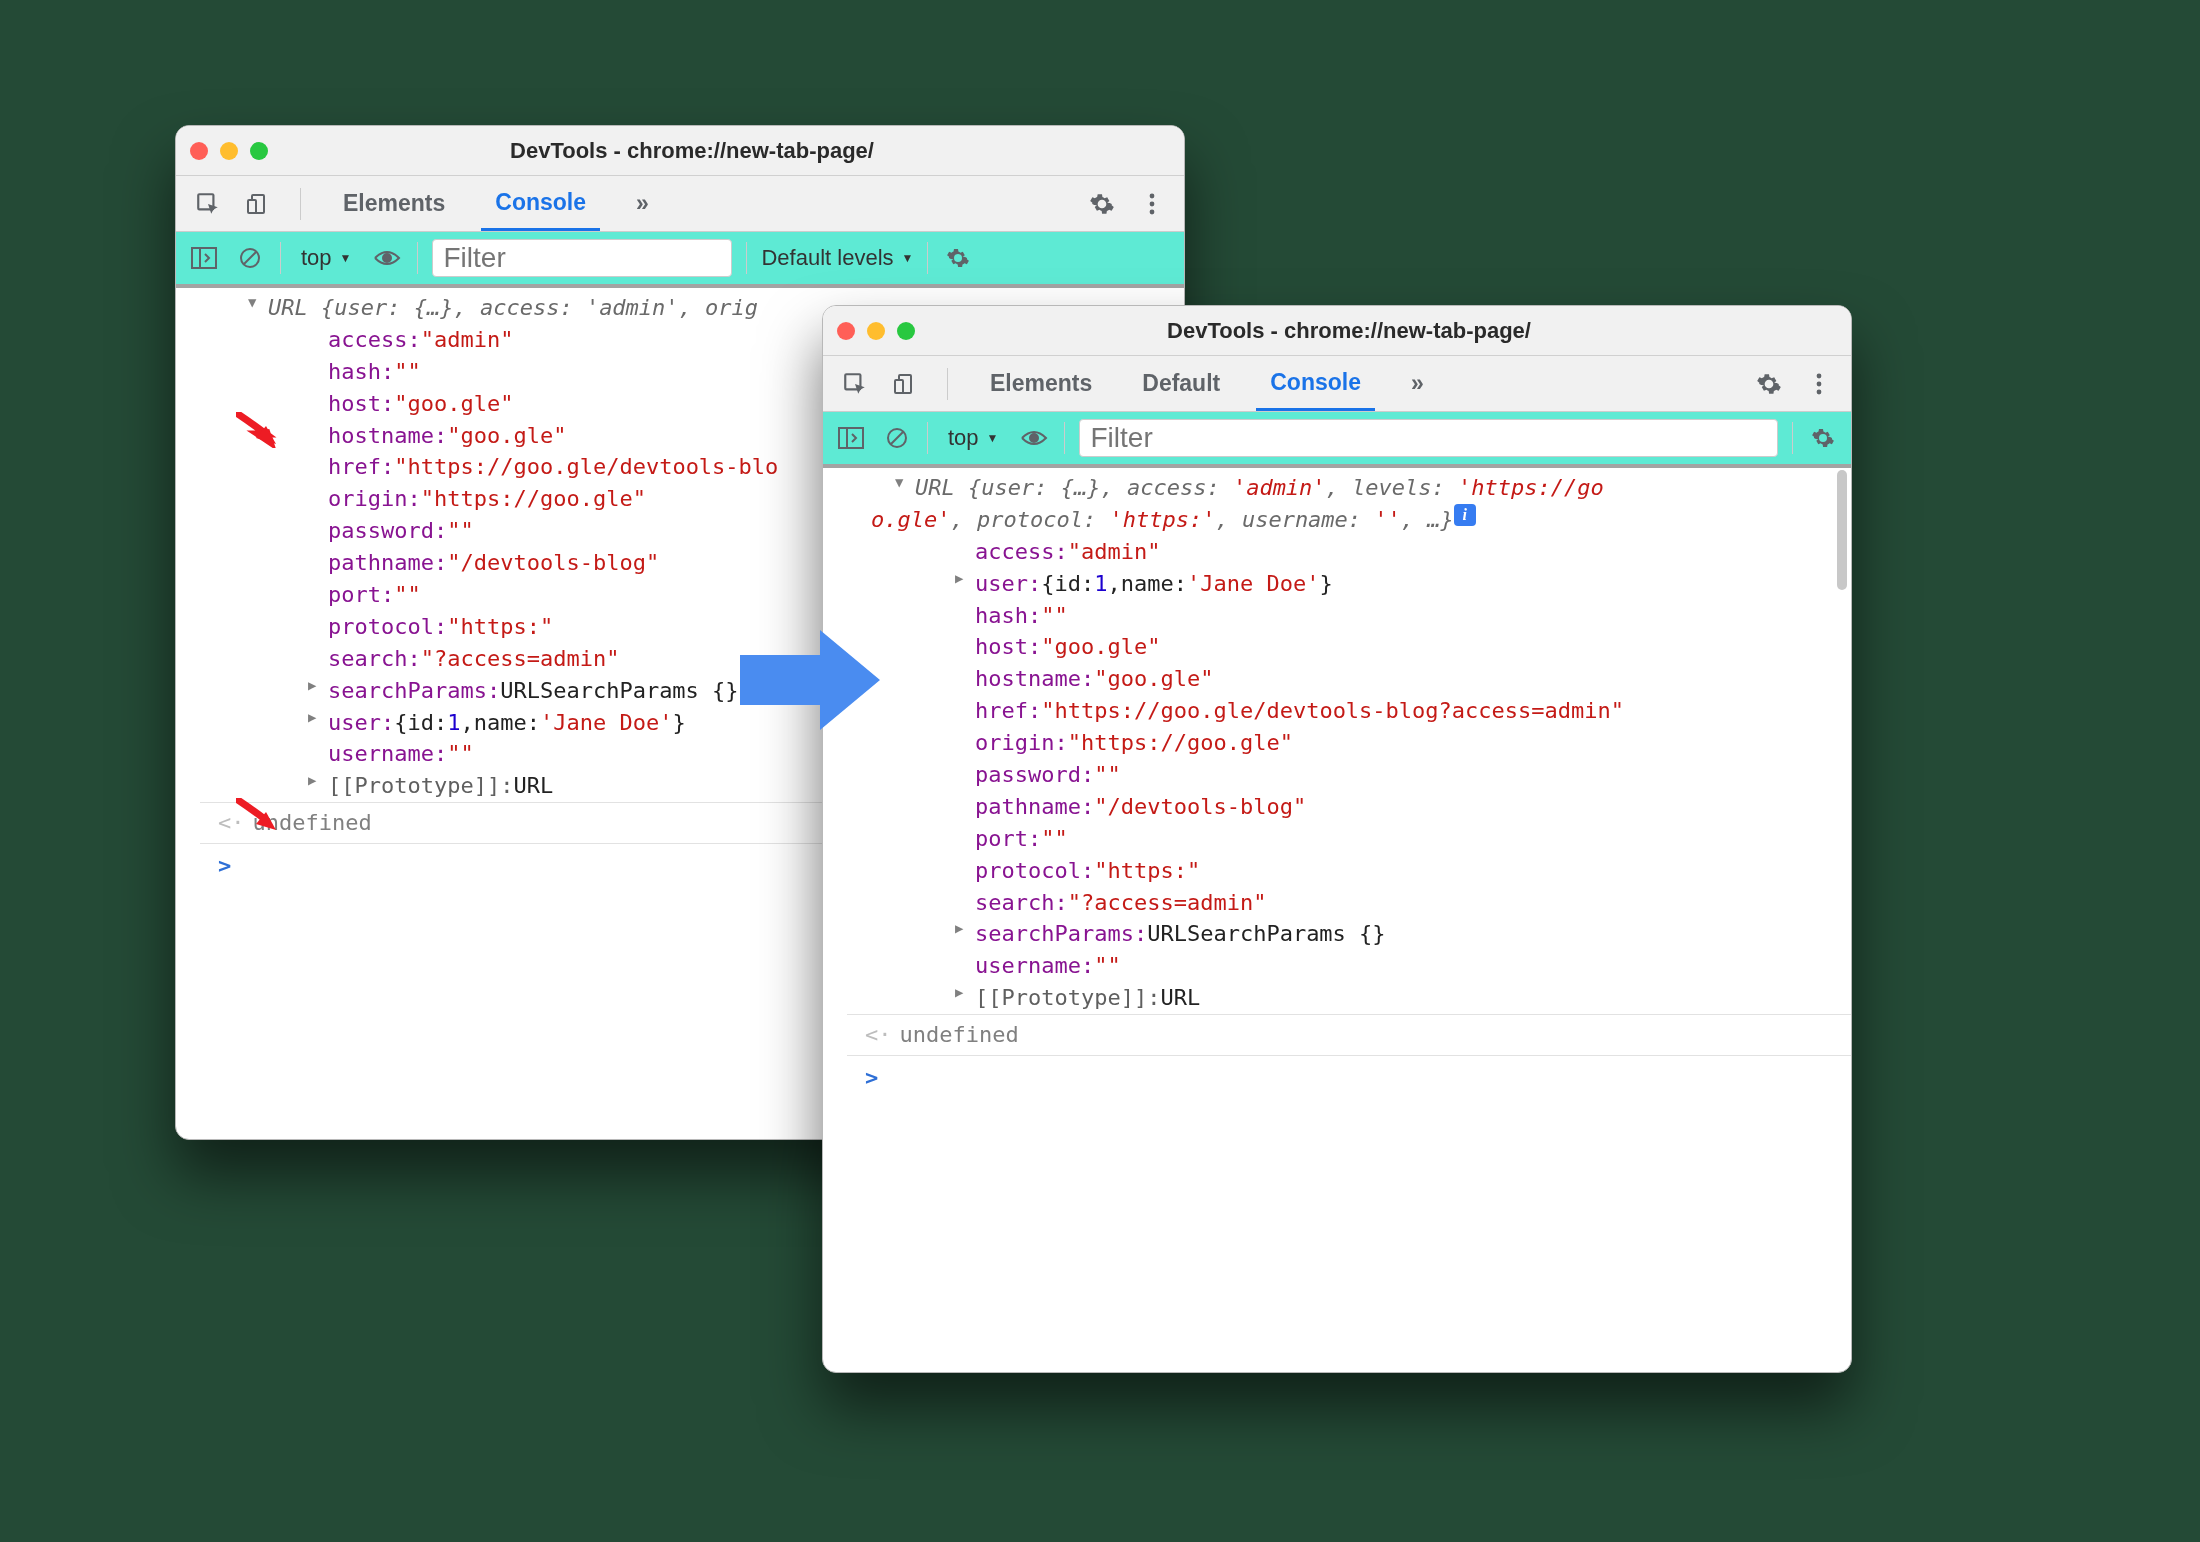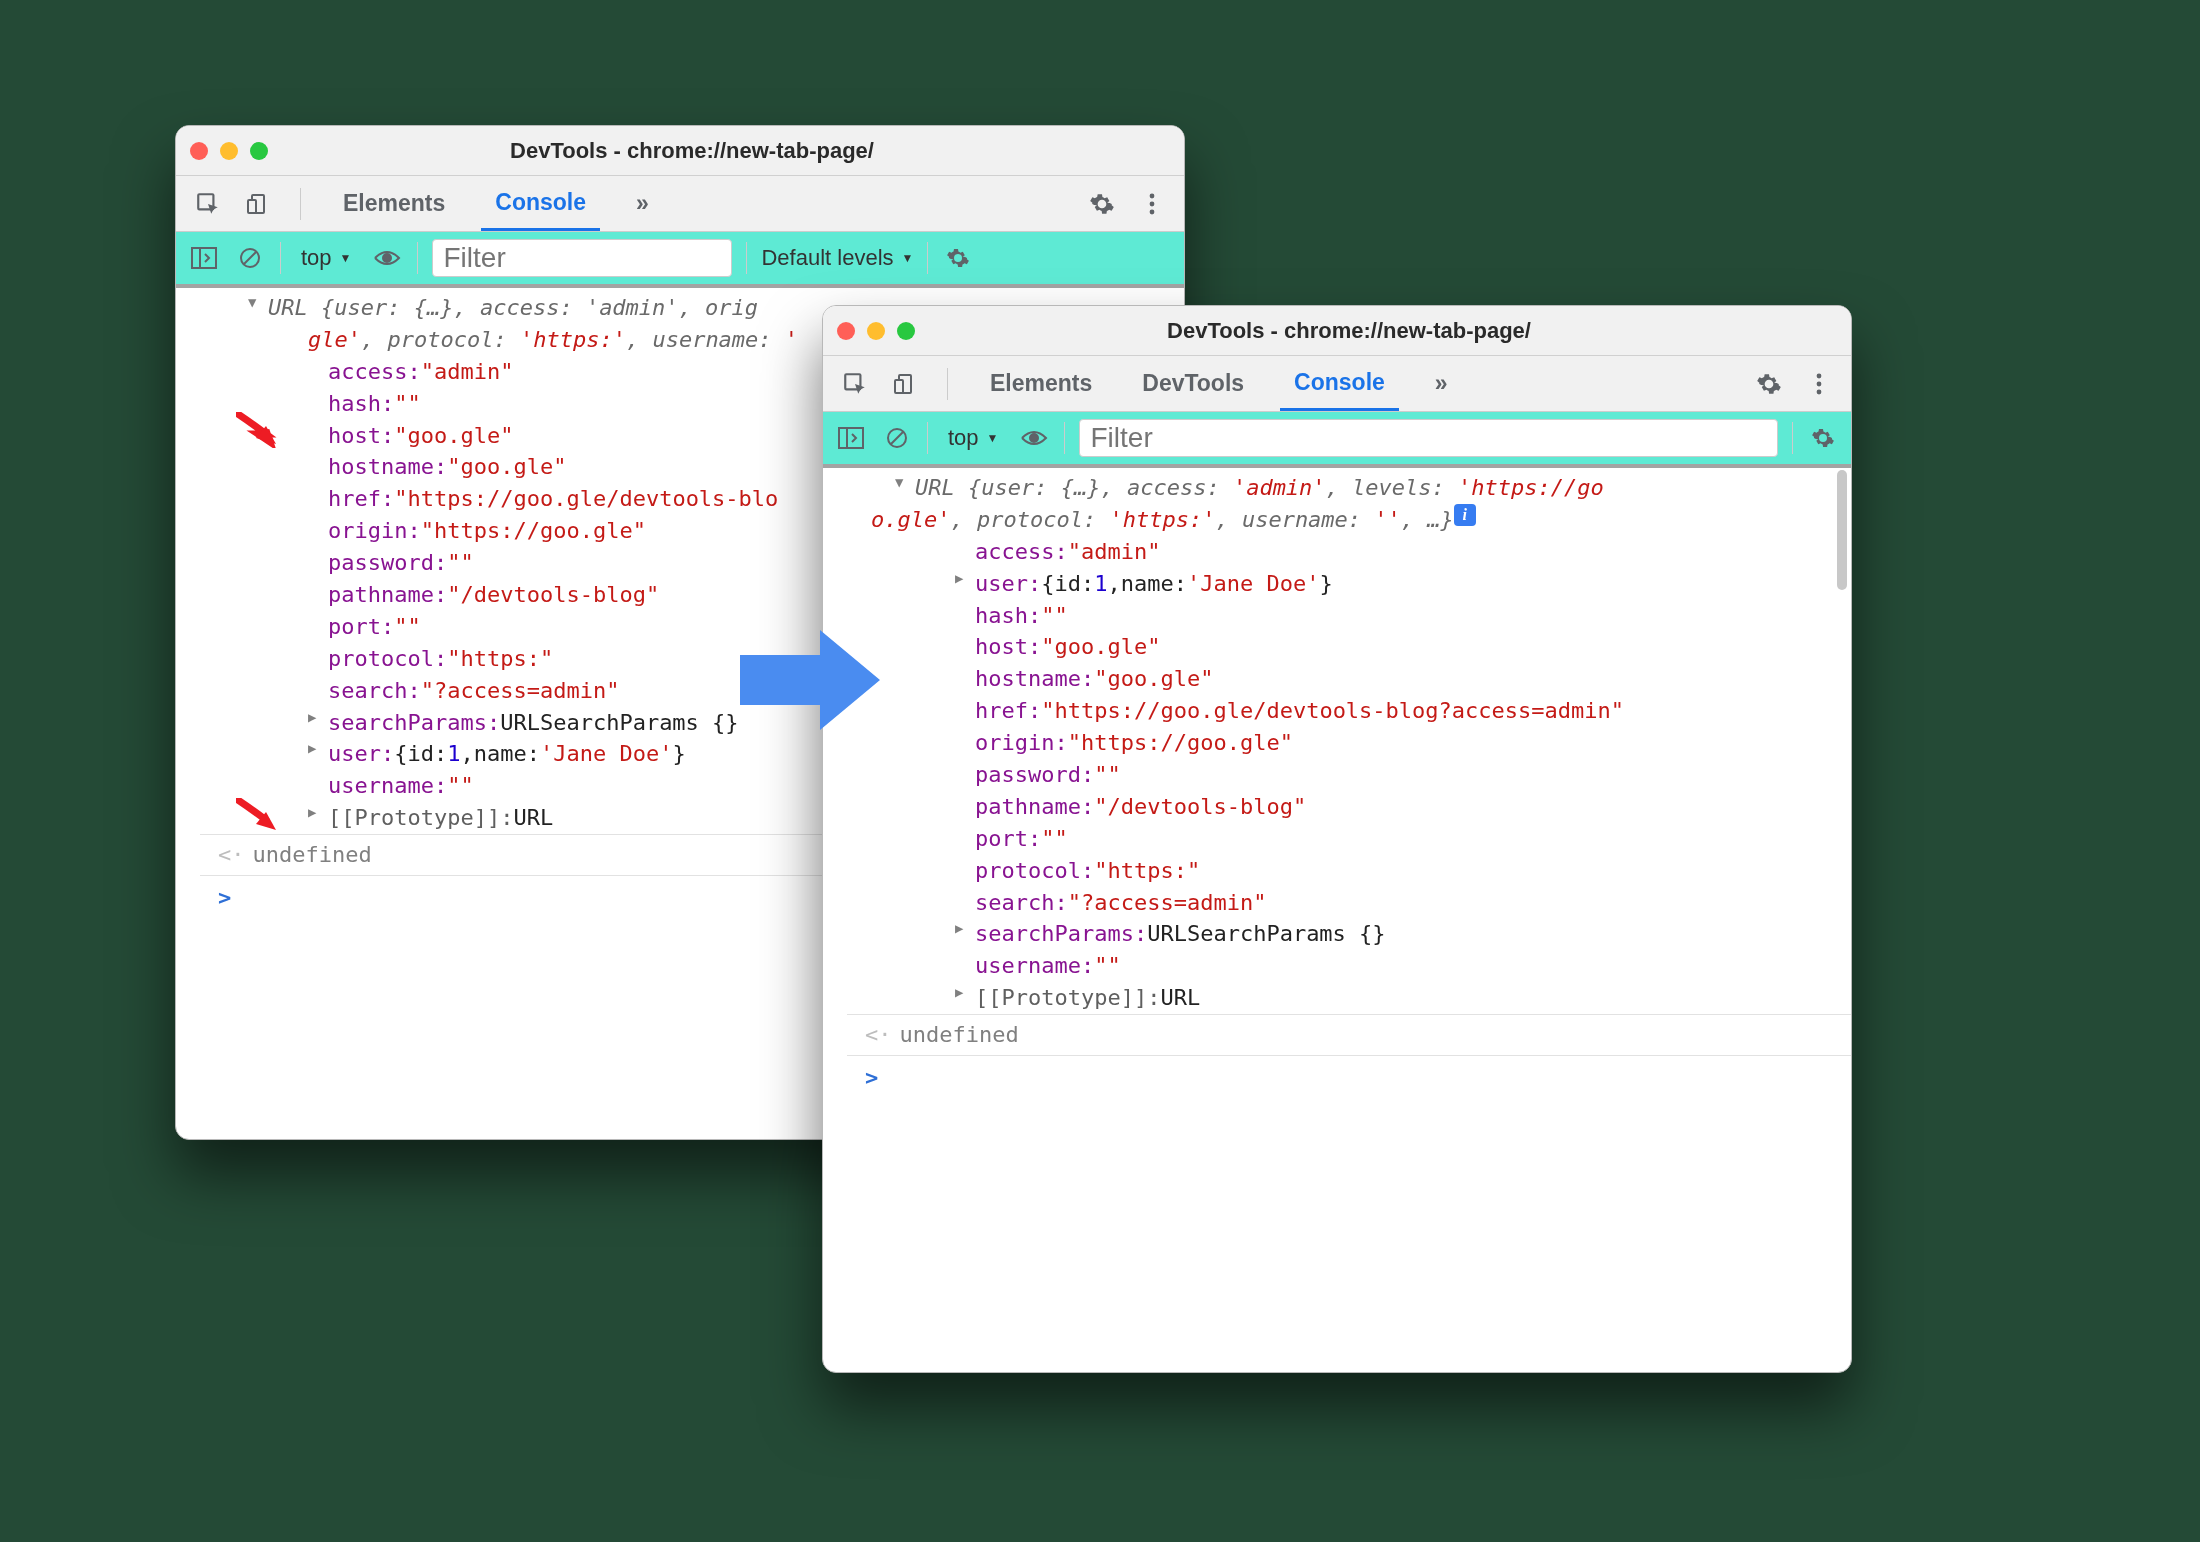--- a/index.html
+++ b/index.html
@@ -176,23 +176,20 @@
         </svg>
     </span>
   </div>
 
   <div class="body mono">
     <div class="tree">
       <div class="row i0">
           <span class="tri down"></span>
           <span class="dim">URL {user: {…}, access: 'admin', orig</span>
         </div>
-      <div class="row" style="padding-left:108px">
-          <span class="dim"><span class="str">gle'</span><span>, protocol: </span><span class="str">'https:'</span><span>, username: </span><span class="str">'</span></span>
-        </div>
 
       <div class="row i2">
           <span class="tri none"></span>
           <span class="key">access: </span>
           <span class="str">"admin"</span>
         </div>
       <div class="row i2">
           <span class="tri none"></span>
           <span class="key">hash: </span>
           <span class="str">""</span>
@@ -308,21 +305,21 @@
         </svg>
     </span>
     <span class="icon iconbox">
       <svg width="24" height="26" viewBox="0 0 24 24" fill="none" stroke="#5f6368" stroke-width="2">
           <rect x="6" y="3" width="12" height="18" rx="1"></rect>
           <rect x="2" y="8" width="8" height="13" rx="1" fill="#f1f1f1"></rect>
         </svg>
     </span>
     <div style="width:1px;height:32px;background:#ccc;margin:0 8px"></div>
     <div class="tab">Elements</div>
-    <div class="tab">DevTools</div>
+    <div class="tab">Default</div>
     <div class="tab active">Console</div>
     <div class="tab">»</div>
     <div class="spacer"></div>
     <span class="icon iconbox">
       <svg width="26" height="26" viewBox="0 0 24 24" fill="#5f6368">
           <path d="M12 8a4 4 0 100 8 4 4 0 000-8zm9 4a7 7 0 01-.1 1.2l2 1.6-2 3.4-2.4-1a7 7 0 01-2 1.2l-.4 2.6h-4l-.4-2.6a7 7 0 01-2-1.2l-2.4 1-2-3.4 2-1.6A7 7 0 013 12a7 7 0 01.1-1.2l-2-1.6 2-3.4 2.4 1a7 7 0 012-1.2L8 3h4l.4 2.6a7 7 0 012 1.2l2.4-1 2 3.4-2 1.6A7 7 0 0121 12z"></path>
         </svg>
     </span>
     <span class="icon iconbox">
       <svg width="6" height="24" viewBox="0 0 6 24" fill="#5f6368">

